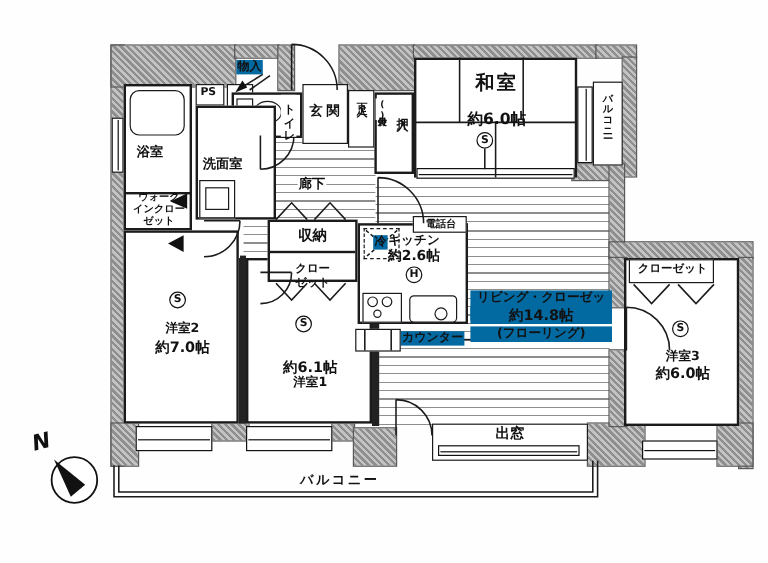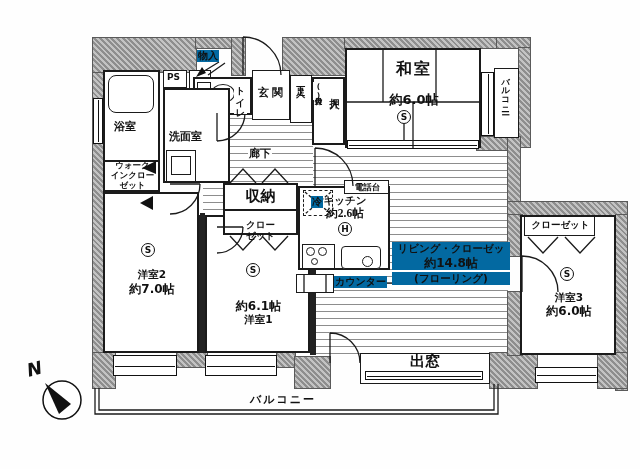--- a/index.html
+++ b/index.html
@@ -21,21 +21,21 @@
   .t{position:absolute;font-weight:700;font-size:10px;line-height:1.2;white-space:pre-line;
      background:#0369a1;padding:0 1px;}
   .nobg{background:transparent;}
   .tc{text-align:center;}
   .v{writing-mode:vertical-rl;text-orientation:upright;letter-spacing:1px;background:#fff;}
   .sym{position:absolute;width:14px;height:14px;border:1.2px solid #111;border-radius:50%;
        background:#fff;font-size:9px;font-weight:700;display:flex;align-items:center;
        justify-content:center;box-sizing:border-box;}
   .ov{position:absolute;left:0;top:0;pointer-events:none;}
   .cell{position:absolute;left:0;right:0;display:flex;align-items:center;justify-content:center;
-        font-weight:700;font-size:15px;white-space:pre-line;text-align:center;line-height:1.15;}
+        font-weight:700;font-size:12px;white-space:pre-line;text-align:center;line-height:1.15;}
 </style>
 </head>
 <body>
 
 <div class="plan">
 
   <div class="f" style="left:203px;top:112px;width:110px;height:103px;"></div>
   <div class="f" style="left:313px;top:150px;width:195px;height:36px;"></div>
   <div class="f" style="left:390px;top:186px;width:118px;height:84px;"></div>
   <div class="f" style="left:316px;top:270px;width:192px;height:85px;"></div>
@@ -178,21 +178,21 @@
   <div class="t v nobg" style="left:500px;top:72px;font-size:8.5px;letter-spacing:0;">バルコニー</div>
   <div class="t nobg" style="left:113px;top:120px;font-size:11px;">浴室</div>
   <div class="t nobg" style="left:168px;top:130px;font-size:11px;">洗面室</div>
   <div class="t tc nobg" style="left:103px;top:161px;width:57px;font-size:8.5px;line-height:1.15;">ウォーク
 インクロー
 ゼット</div>
   <div class="t nobg" style="left:248px;top:147px;font-size:11px;background:#fff;">廊下</div>
   <div class="t" style="left:311px;top:196px;font-size:10px;">冷</div>
   <div class="t tc nobg" style="left:344px;top:182px;width:45px;font-size:8.5px;">電話台</div>
   <div class="t tc nobg" style="left:298px;top:194px;width:92px;font-size:10.5px;">キッチン</div>
-  <div class="t tc nobg" style="left:298px;top:207px;width:92px;font-size:11.5px;font-family:Liberation Serif, serif;">約2.6帖</div>
+  <div class="t tc nobg" style="left:298px;top:207px;width:92px;font-size:11.5px;">約2.6帖</div>
   <div class="sym" style="left:338px;top:222px;">H</div>
   <div class="t tc" style="left:392px;top:242px;width:116px;font-size:10.5px;">リビング・クローゼット</div>
   <div class="t tc" style="left:392px;top:256px;width:116px;font-size:12px;">約14.8帖</div>
   <div class="t tc" style="left:392px;top:272px;width:116px;font-size:10.5px;">(フローリング)</div>
   <div class="t" style="left:334px;top:276px;font-size:10px;">カウンター</div>
   <div class="t tc nobg" style="left:524px;top:219px;width:71px;font-size:9.5px;">クローゼット</div>
   <div class="sym" style="left:560px;top:267px;">S</div>
   <div class="t tc nobg" style="left:520px;top:291px;width:96px;font-size:10.5px;">洋室3</div>
   <div class="t tc nobg" style="left:520px;top:304px;width:96px;font-size:12px;">約6.0帖</div>
   <div class="sym" style="left:141px;top:243px;">S</div>

